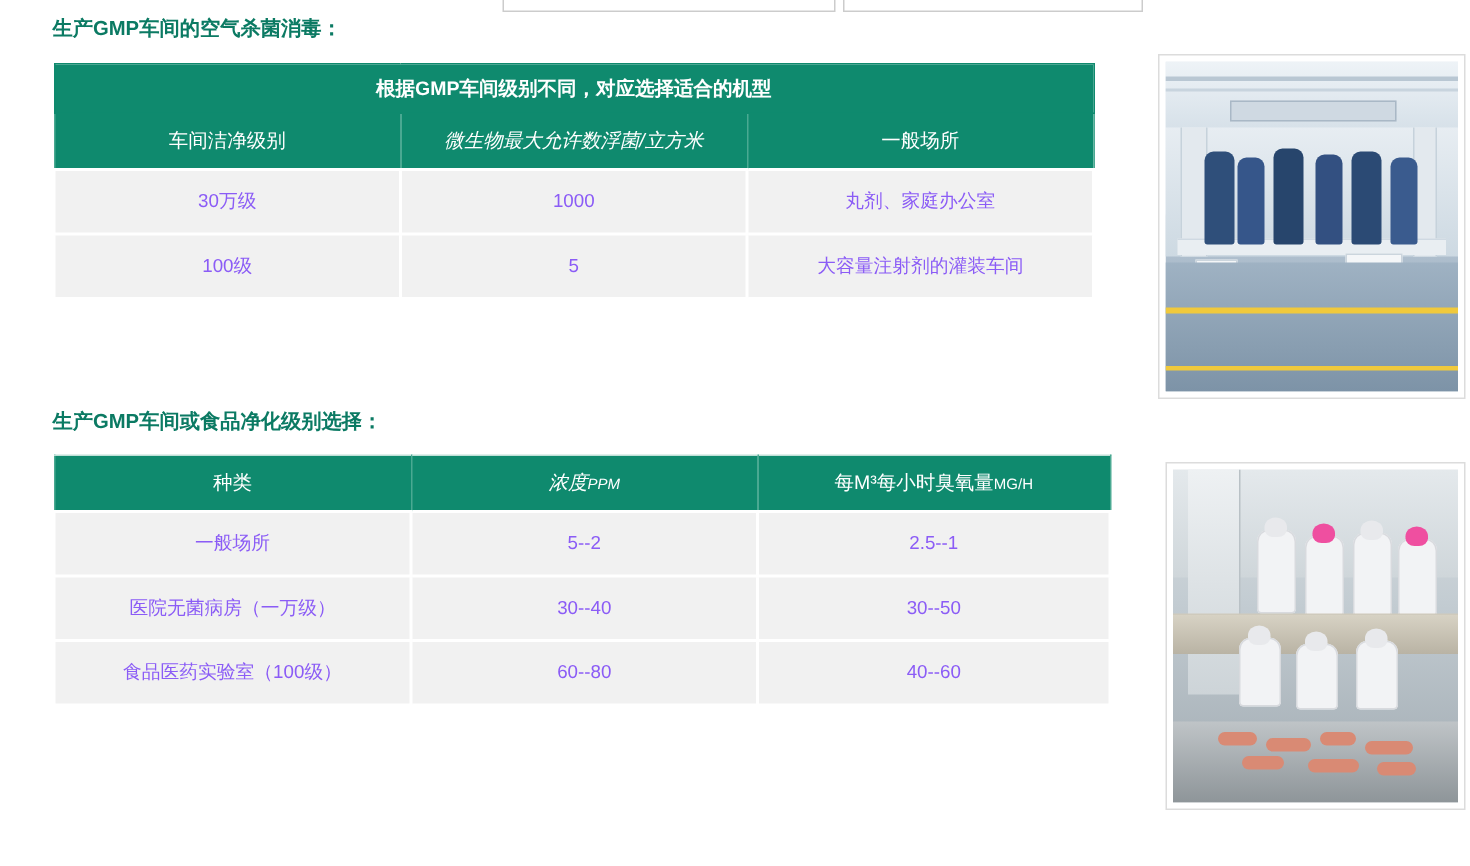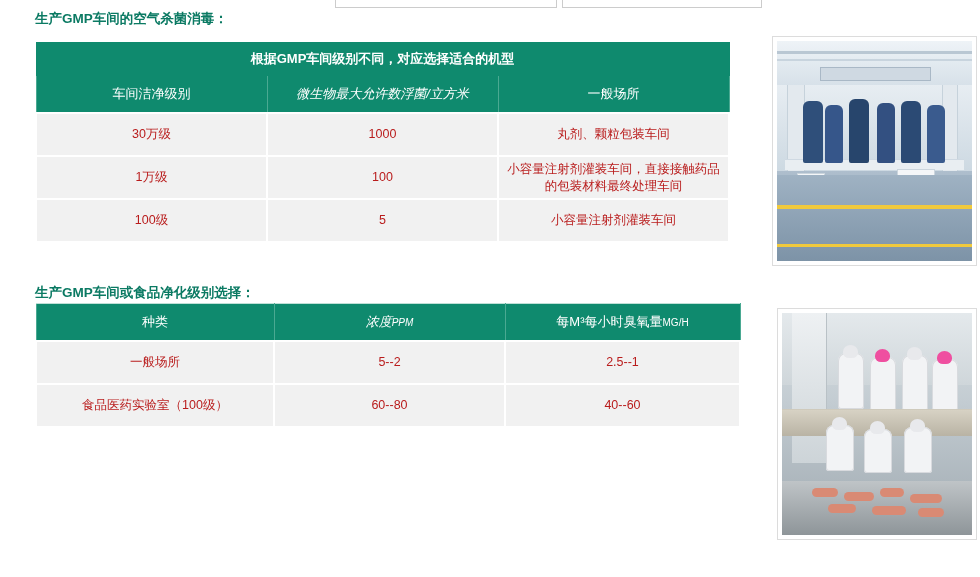--- a/index.html
+++ b/index.html
@@ -48,21 +48,21 @@
   }
 
   .section-title {
     color: #0b7a63;
     font-size: 13.5px;
     font-weight: bold;
     line-height: 1;
     margin: 0;
   }
   #title-1 { position: absolute; top: 12px; left: 0; }
-  #title-2 { position: absolute; top: 286px; left: 0; }
+  #title-2 { position: absolute; top: 274px; left: 0; }
 
   table {
     border-collapse: collapse;
     width: 695px;
     table-layout: fixed;
   }
   table.t1 { position: absolute; top: 42px; left: 0; }
   table.t2 { position: absolute; top: 303px; left: 0; }
 
   .banner-cell {
@@ -80,21 +80,21 @@
     font-size: 13px;
     height: 34px;
     border: 1px solid #bfe0d7;
     border-left-color: #4aa992;
     border-right-color: #4aa992;
   }
   tbody td {
     background: #f1f1f1;
     text-align: center;
     font-size: 12.5px;
-    color: #b91c1c;
+    color: #8b5cf6;
     height: 37px;
     border: 2px solid #ffffff;
     line-height: 1.35;
     padding: 2px 6px;
   }
   tbody tr td:nth-child(1) { width: 235px; }
   tbody tr td:nth-child(2) { width: 228px; }
   tbody tr td:nth-child(3) { width: 232px; }
   thead.hdr th:nth-child(1) { width: 235px; }
   thead.hdr th:nth-child(2) { width: 228px; font-style: italic; }
@@ -165,50 +165,50 @@
         <tr>
           <th>车间洁净级别</th>
           <th>微生物最大允许数浮菌/立方米</th>
           <th>一般场所</th>
         </tr>
       </thead>
       <tbody>
         <tr>
           <td>30万级</td>
           <td>1000</td>
-          <td>丸剂、颗粒包装车间</td>
-        </tr>
-        <tr>
-          <td>1万级</td>
-          <td>100</td>
-          <td>小容量注射剂灌装车间，直接接触药品的包装材料最终处理车间</td>
+          <td>丸剂、家庭办公室</td>
         </tr>
         <tr>
           <td>100级</td>
           <td>5</td>
-          <td>小容量注射剂灌装车间</td>
+          <td>大容量注射剂的灌装车间</td>
         </tr>
       </tbody>
     </table>
 
     <div class="section-title" id="title-2">生产GMP车间或食品净化级别选择：</div>
 
     <table class="t2">
       <thead class="hdr">
         <tr>
           <th><span>种类</span></th>
           <th><span>浓度</span><span class="sub">PPM</span></th>
           <th><span>每M³每小时臭氧量</span><span class="sub">MG/H</span></th>
         </tr>
       </thead>
       <tbody>
         <tr>
           <td>一般场所</td>
           <td>5--2</td>
           <td>2.5--1</td>
+        </tr>
+        <tr>
+          <td>医院无菌病房（一万级）</td>
+          <td>30--40</td>
+          <td>30--50</td>
         </tr>
         <tr>
           <td>食品医药实验室（100级）</td>
           <td>60--80</td>
           <td>40--60</td>
         </tr>
       </tbody>
     </table>
 
   </div>

